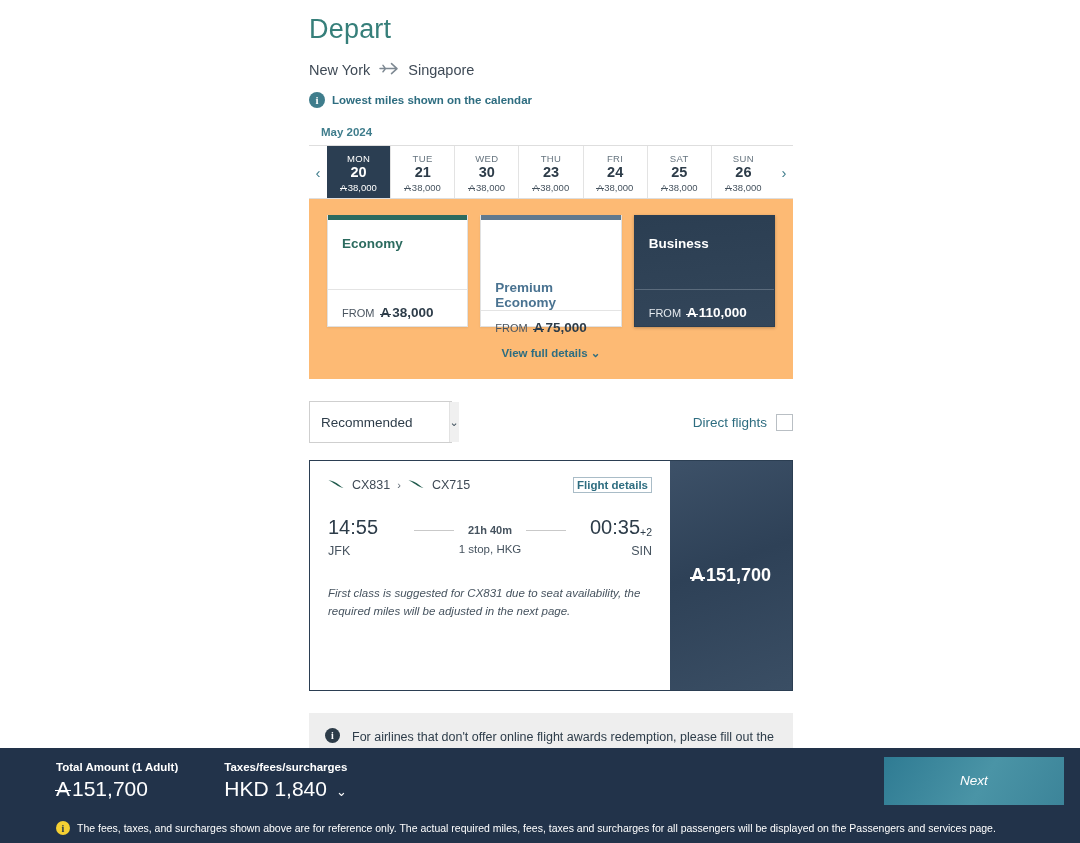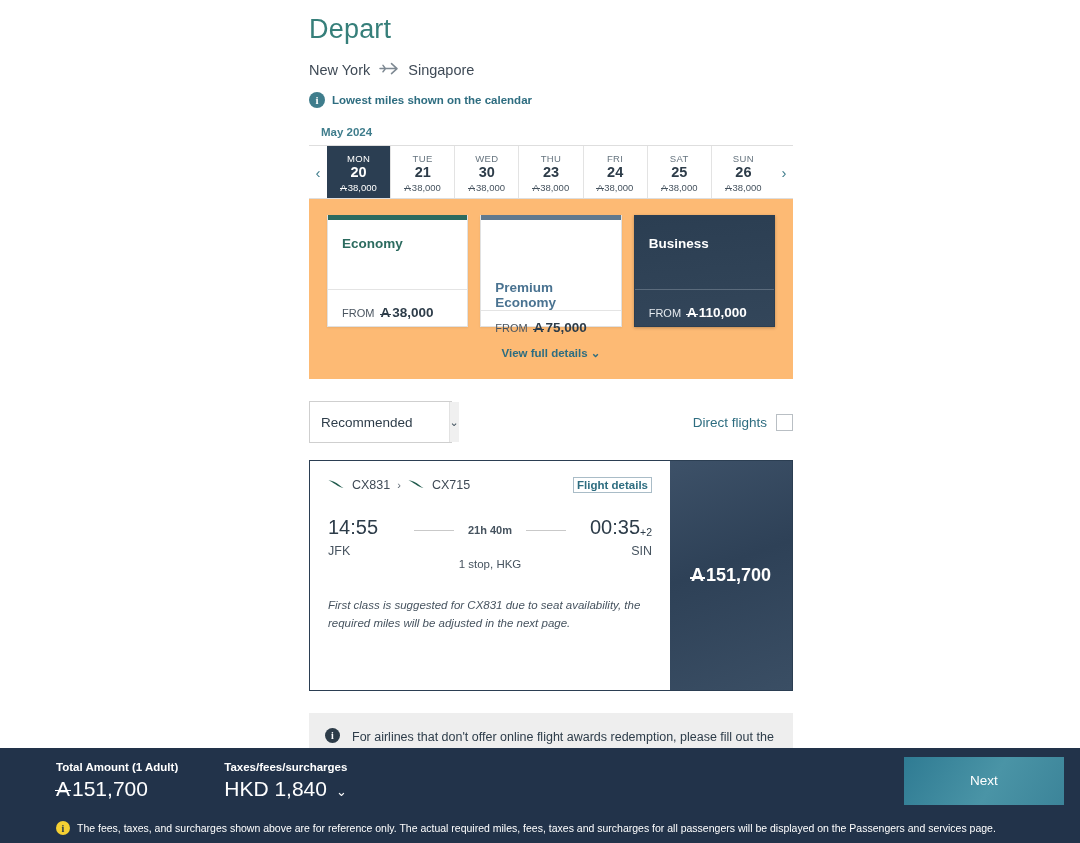--- a/index.html
+++ b/index.html
@@ -331,21 +331,21 @@
     position: absolute;
     top: 50%;
     height: 1px;
     background: #c9c9c9;
   }
   .t-dur .line-l { left: 0; width: calc(50% - 36px); }
   .t-dur .line-r { right: 0; width: calc(50% - 36px); }
   .t-stop {
     font-size: 11.5px;
     color: #46535f;
-    margin-top: 22px;
+    margin-top: 7px;
   }
   .fc-note {
     margin-top: 27px;
     font-size: 11.5px;
     font-style: italic;
     color: #46535f;
     line-height: 1.55;
     max-width: 330px;
   }
   .fc-right {
@@ -425,31 +425,32 @@
     align-items: baseline;
     gap: 2px;
   }
   .f-val .caret-d {
     font-size: 13px;
     margin-left: 7px;
     cursor: pointer;
   }
   .next-btn {
     margin-left: auto;
-    width: 160px;
+    width: 180px;
     height: 48px;
     background: linear-gradient(120deg, #2f7b93 0%, #4a94a6 55%, #3c8499 100%);
     color: #ffffff;
     font-size: 13.5px;
     display: flex;
     align-items: center;
     justify-content: center;
     cursor: pointer;
     border: none;
     font-family: "Liberation Sans", sans-serif;
+    font-style: italic;
   }
   .footer-note {
     display: flex;
     align-items: center;
     gap: 7px;
     padding: 0 24px 0 56px;
     height: 30px;
   }
   .warn-dot {
     width: 14px; height: 14px;

